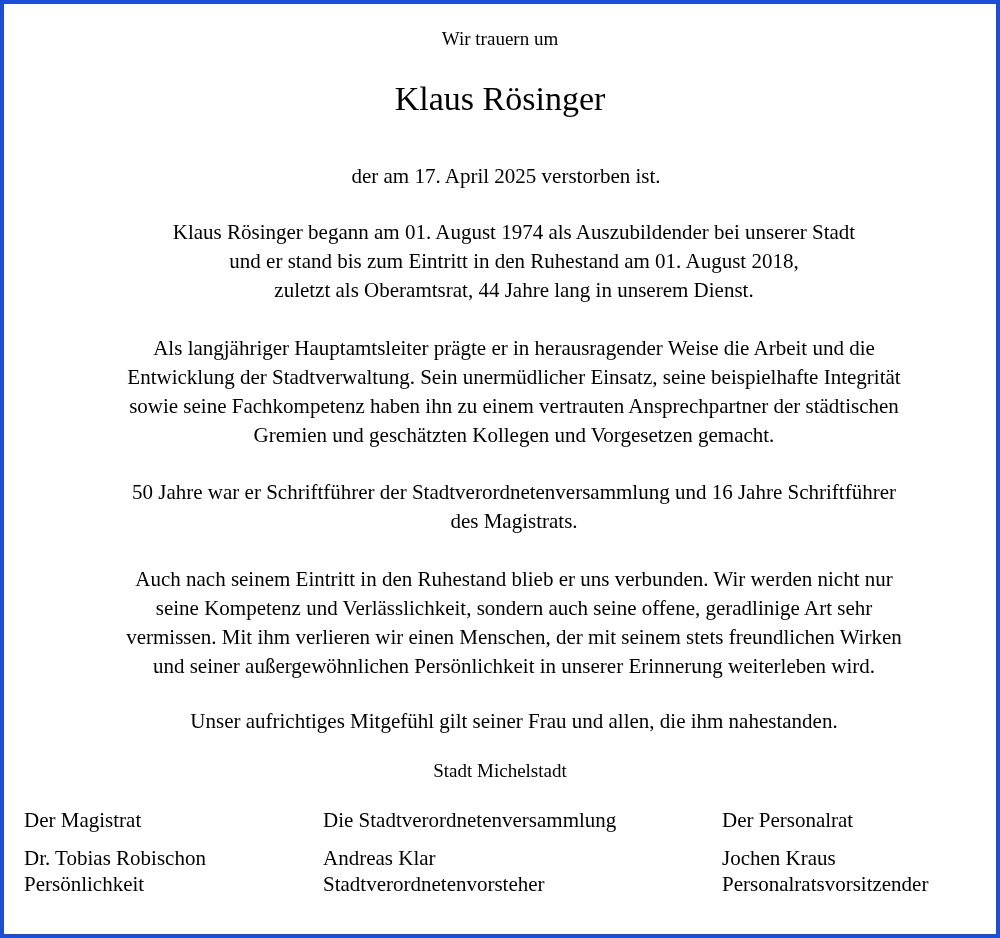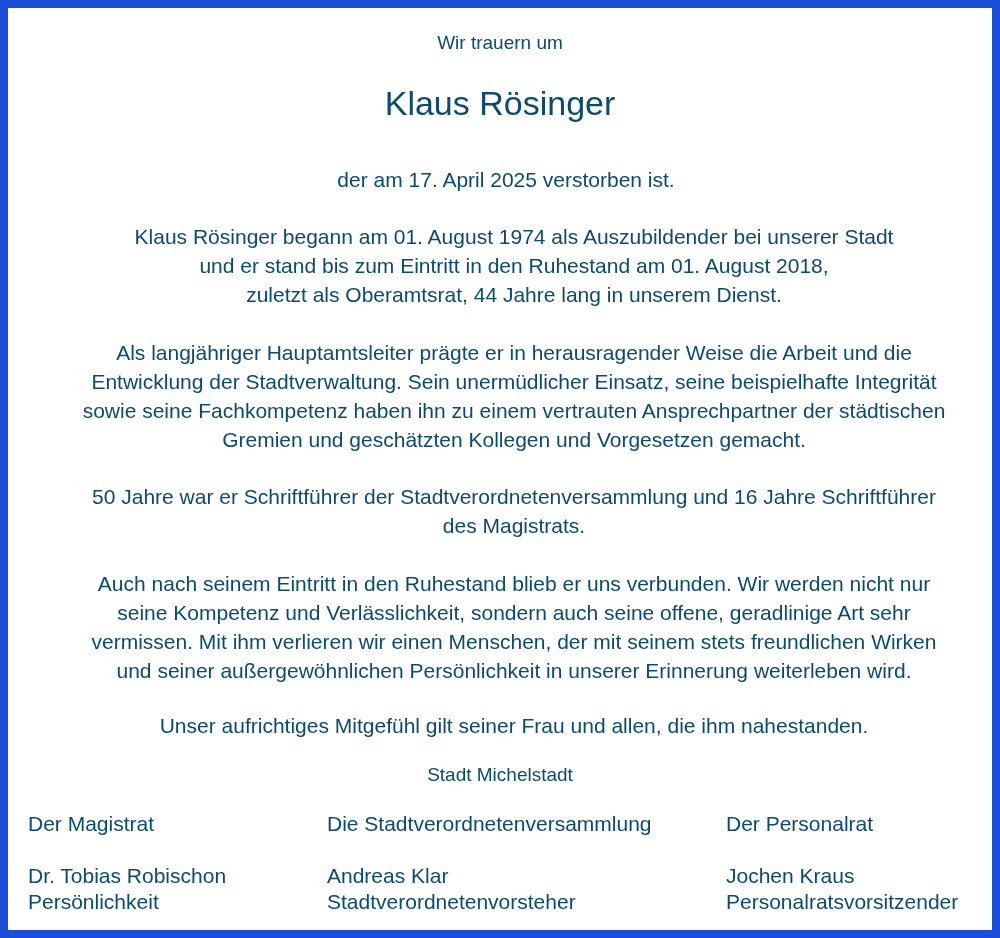--- a/index.html
+++ b/index.html
@@ -1,38 +1,38 @@
 <!DOCTYPE html>
 <html><head>
   <meta charset="utf-8">
   <style>
     html, body { margin: 0; padding: 0; background: #ffffff; }
     body { width: 1000px; height: 938px; overflow: hidden; }
     .card {
       position: relative;
       box-sizing: border-box;
       width: 1000px; height: 938px;
-      border: 8px solid #1d4ed8;
+      border: 4px solid #1d4ed8;
       background: #ffffff;
-      color: #0c4a6e;
-      font-family: Liberation Sans, sans-serif;
+      color: #000000;
+      font-family: Liberation Serif, serif;
     }
     .abs { position: absolute; left: 0; right: 0; text-align: center; white-space: nowrap; }
     .intro { top: 24px; font-size: 19px; }
     .name { top: 76px; font-size: 34px; }
     .date { top: 160px; font-size: 21px; padding-left: 12px; }
     .para { font-size: 21px; line-height: 29px; margin-left: 28px; }
     .p1 { top: 214px; }
     .p2 { top: 330px; }
     .p3 { top: 474px; }
     .p4 { top: 561px; }
     .p5 { top: 703px; }
     .city { top: 756px; font-size: 19px; }
     .col { position: absolute; font-size: 21px; line-height: 26px; white-space: nowrap; }
-    .col .org { display: block; margin-bottom: 26px; }
+    .col .org { display: block; margin-bottom: 12px; }
     .col span { display: block; }
     .c1 { left: 20px; top: 803px; }
     .c2 { left: 319px; top: 803px; }
     .c3 { left: 718px; top: 803px; }
     .line { display: block; }
   </style>
 </head>
 <body>
 
 <div class="card">

